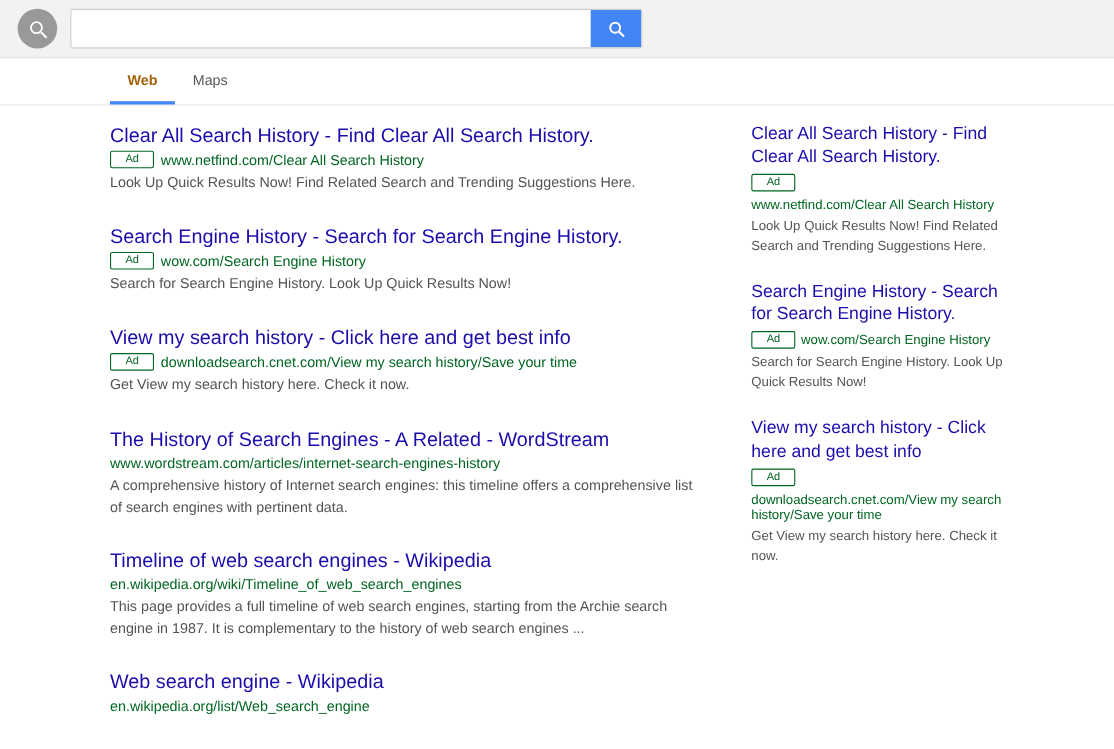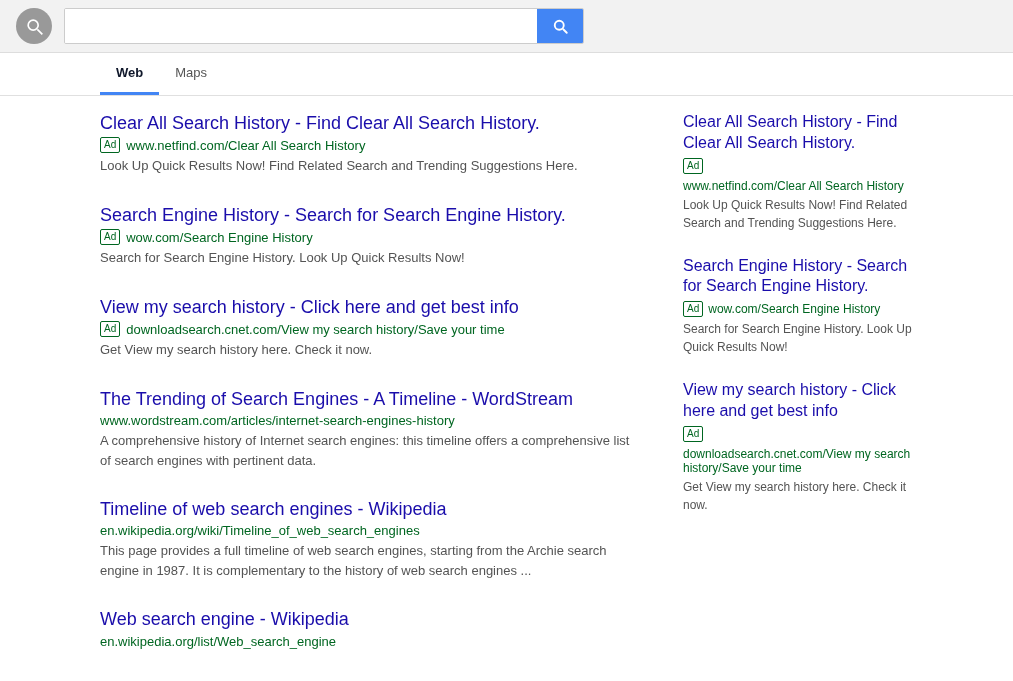--- a/index.html
+++ b/index.html
@@ -56,21 +56,21 @@
     }
     .tab {
       padding: 12px 16px;
       font-size: 13px;
       color: #555;
       cursor: pointer;
       border-bottom: 3px solid transparent;
       text-decoration: none;
     }
     .tab.active {
-      color: #0f172a;
+      color: #a16207;
       border-bottom: 3px solid #4285f4;
       font-weight: bold;
     }
 
     
     #main {
       display: flex;
       padding: 16px 100px;
       gap: 40px;
       background: white;
@@ -104,21 +104,21 @@
     .result-url-line {
       display: flex;
       align-items: center;
       gap: 6px;
       margin-bottom: 3px;
     }
     .ad-badge {
       border: 1px solid #006621;
       color: #006621;
       font-size: 10px;
-      padding: 0 3px;
+      padding: 0 13px;
       border-radius: 2px;
       display: inline-block;
       line-height: 1.4;
       text-align: right;
     }
     .result-url {
       color: #006621;
       font-size: 13px;
     }
     .result-desc {
@@ -207,21 +207,21 @@
     <div class="result-item">
       <a class="result-title">View my search history - Click here and get best info</a>
       <div class="result-url-line">
         <span class="ad-badge">Ad</span>
         <span class="result-url">downloadsearch.cnet.com/View my search history/Save your time</span>
       </div>
       <div class="result-desc">Get View my search history here. Check it now.</div>
     </div>
 
     <div class="result-item">
-      <a class="result-title">The Trending of Search Engines - A Timeline - WordStream</a>
+      <a class="result-title">The History of Search Engines - A Related - WordStream</a>
       <div class="result-url-line">
         <span class="result-url">www.wordstream.com/articles/internet-search-engines-history</span>
       </div>
       <div class="result-desc">A comprehensive history of Internet search engines: this timeline offers a comprehensive list of search engines with pertinent data.</div>
     </div>
 
     <div class="result-item">
       <a class="result-title">Timeline of web search engines - Wikipedia</a>
       <div class="result-url-line">
         <span class="result-url">en.wikipedia.org/wiki/Timeline_of_web_search_engines</span>

